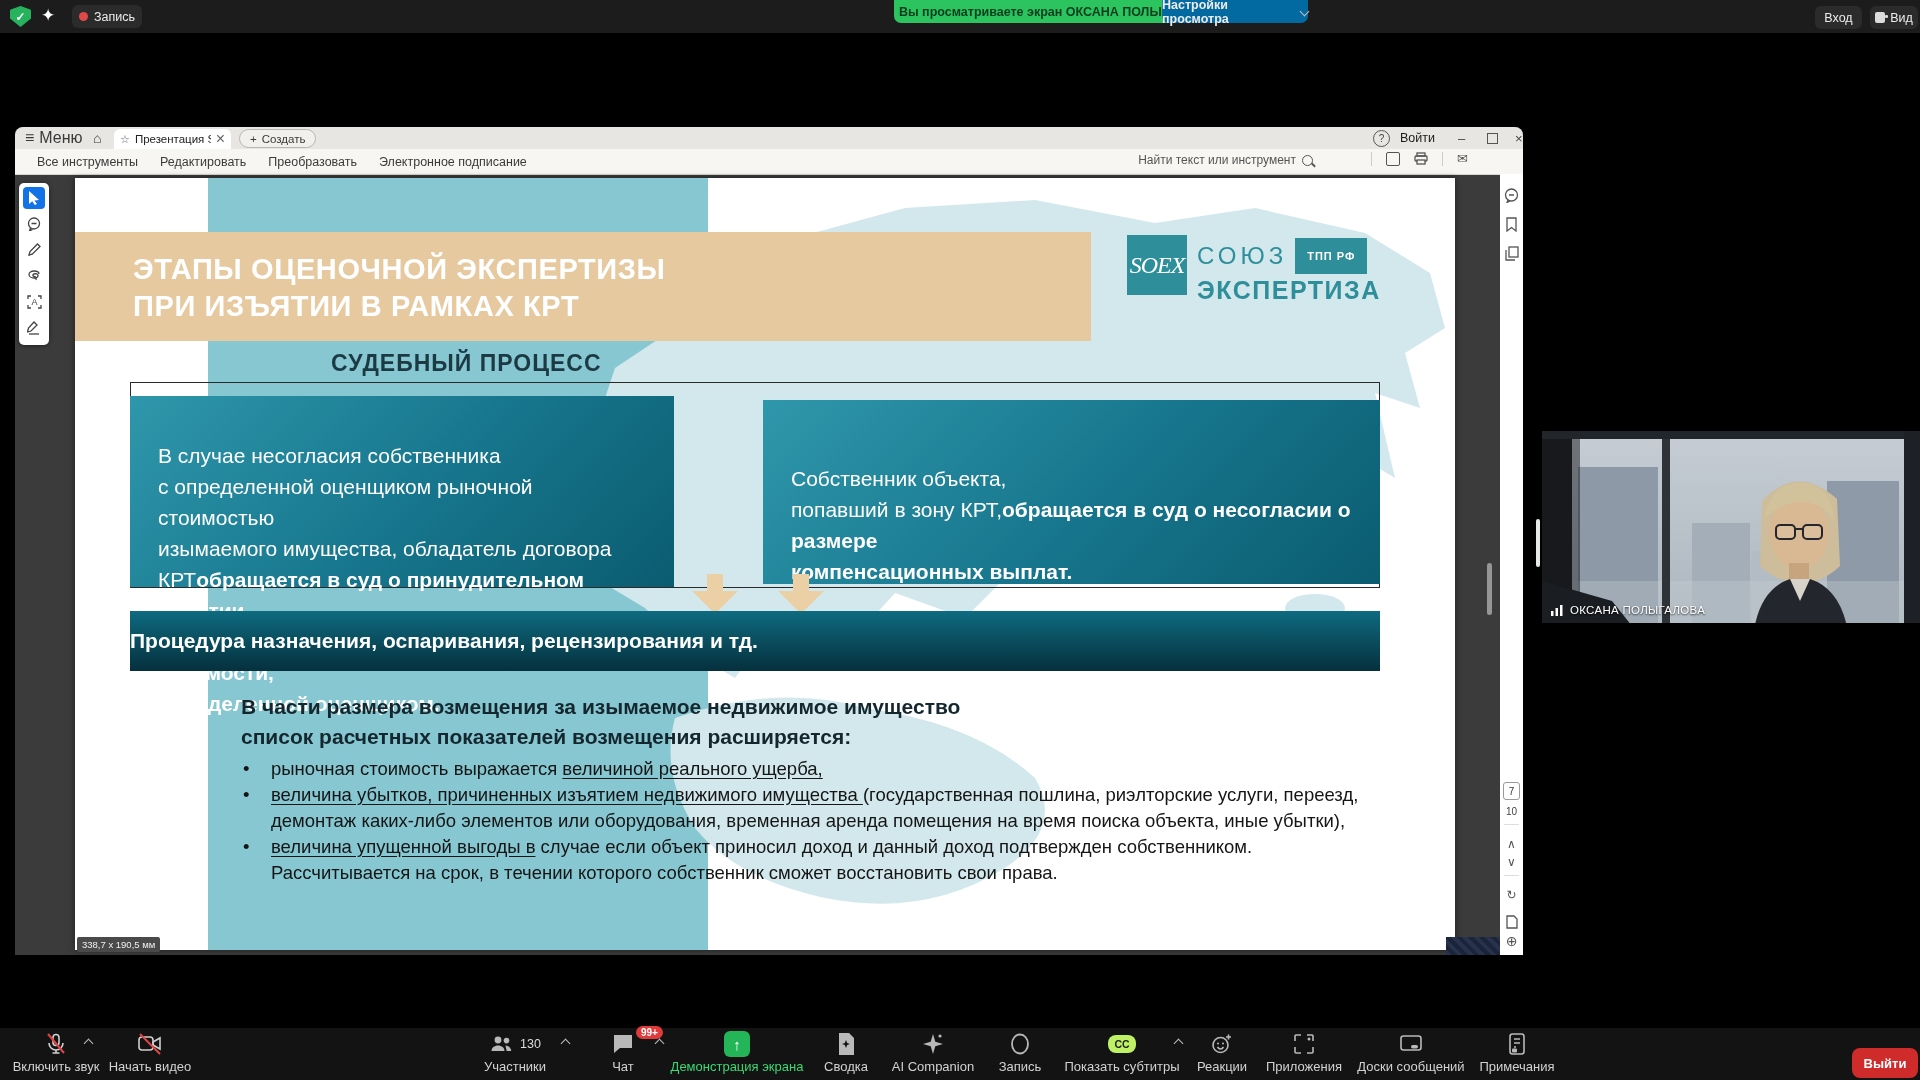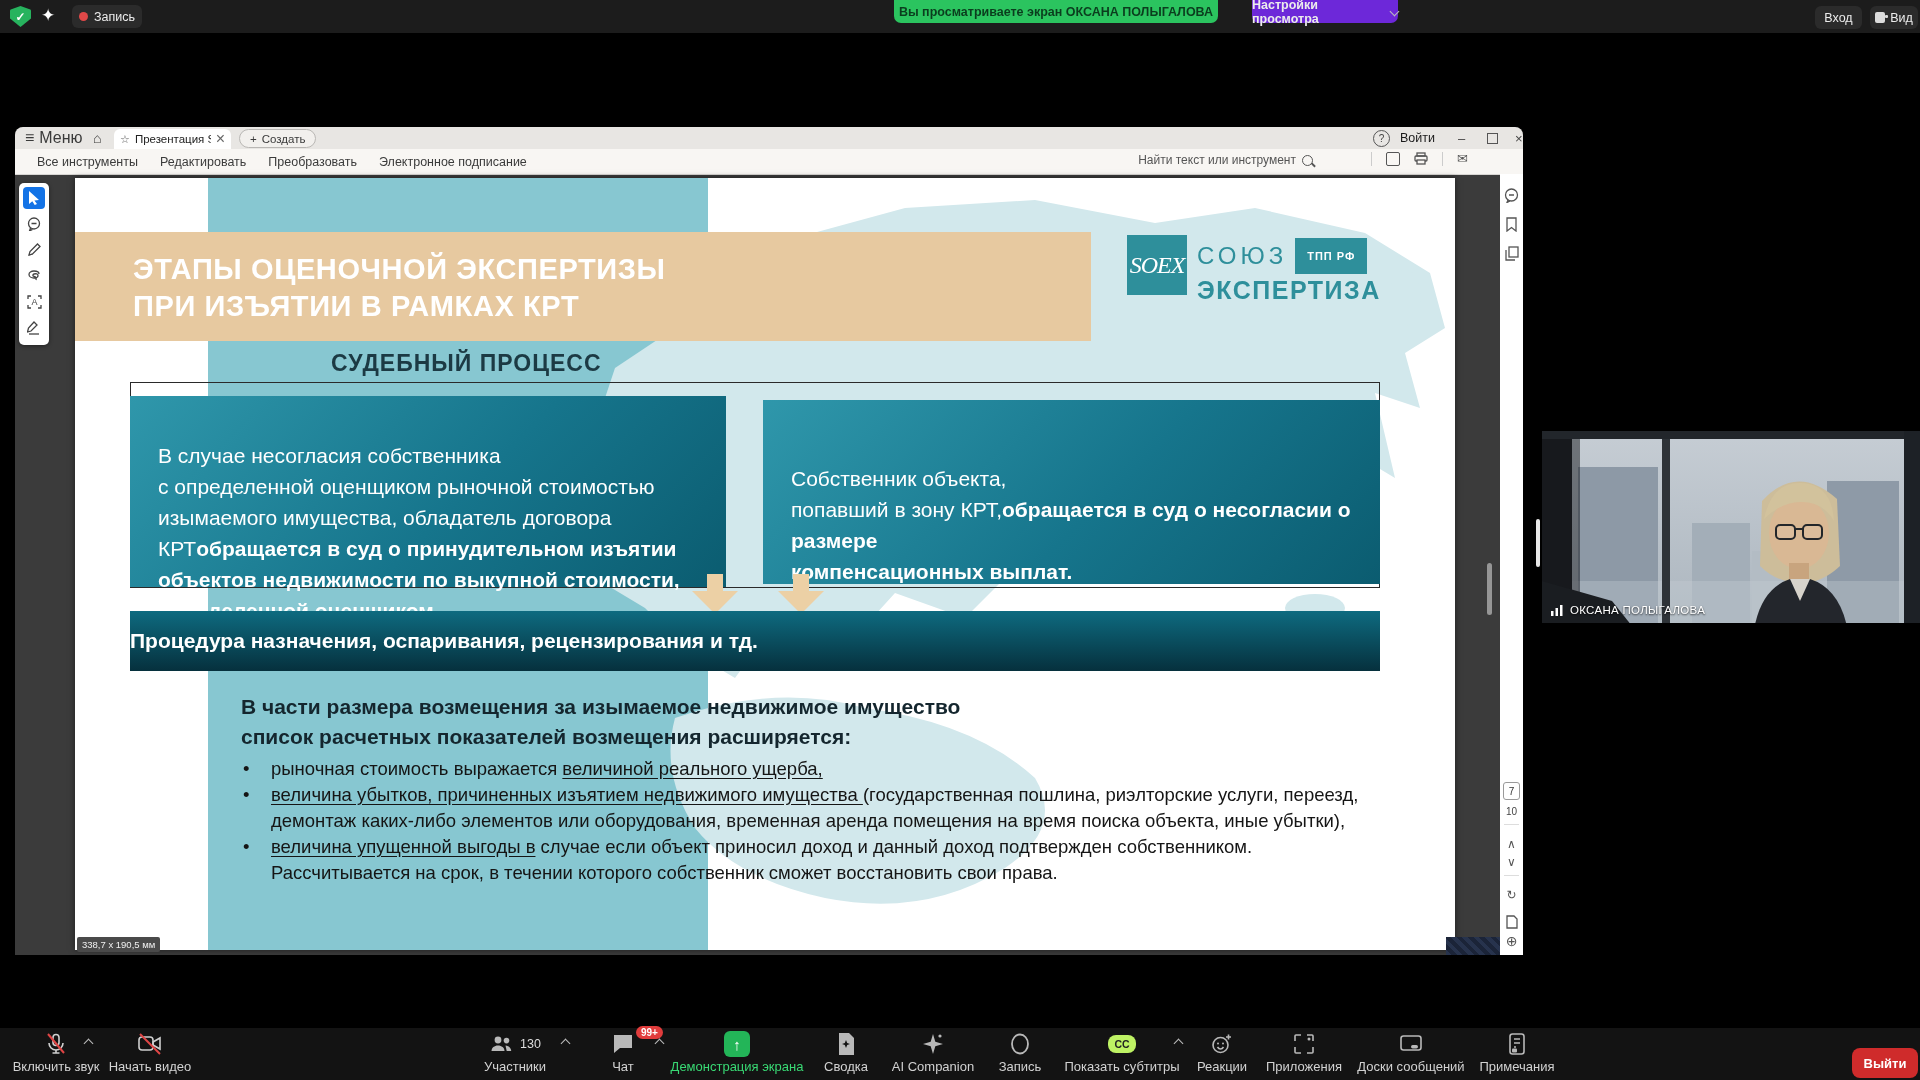--- a/index.html
+++ b/index.html
@@ -10,21 +10,21 @@
   
   #topbar{left:0;top:0;width:1920px;height:33px;background:#1c1c1c;}
   .tb-pill{background:#2b2b2b;border-radius:6px;color:#ececec;font-size:12.5px;display:flex;align-items:center;justify-content:center;}
   #shield{left:10px;top:6px;width:21px;height:21px;background:#27b35e;border-radius:5px;
           clip-path:polygon(50% 0,100% 18%,100% 60%,50% 100%,0 60%,0 18%);color:#fff;font-size:12px;font-weight:bold;display:flex;align-items:center;justify-content:center;}
   #sparkle-top{left:41px;top:5px;color:#fff;font-size:17px;}
   #rec-pill{left:72px;top:5px;width:70px;height:23px;gap:6px;}
   .red-dot{width:9px;height:9px;border-radius:50%;background:#e04848;display:inline-block;}
   #banner{left:894px;top:0;width:324px;height:23px;background:#2bc45f;border-radius:0 0 7px 7px;
           color:#0b3d1e;font-size:12.5px;font-weight:bold;display:flex;align-items:center;justify-content:center;}
-  #viewsettings{left:1252px;top:0;width:146px;height:23px;font-weight:bold;gap:7px;border-radius:0 0 7px 7px;background:#6d28d9;}
+  #viewsettings{left:1162px;top:0;width:146px;height:23px;font-weight:bold;gap:7px;border-radius:0 0 7px 7px;background:#0369a1;}
   .chev{display:inline-block;width:6px;height:6px;border-right:1.5px solid #bdbdbd;border-bottom:1.5px solid #bdbdbd;transform:rotate(45deg);}
   .chev.up{transform:rotate(-135deg);}
   #btn-login-top{left:1815px;top:6px;width:47px;height:23px;}
   #btn-view-top{left:1870px;top:6px;width:48px;height:23px;gap:5px;}
   .view-ico{width:10px;height:11px;background:#dcdcdc;border-radius:2px;position:relative;}
   .view-ico:after{content:"";position:absolute;right:-3px;top:3px;width:3px;height:3px;background:#dcdcdc;border-radius:1px;}
 
   
   #acrobat{left:15px;top:127px;width:1508px;height:828px;border-radius:8px 8px 0 0;overflow:hidden;background:#3b3b3b;}
   #ac-tabbar{left:0;top:0;width:100%;height:22px;background:#e8e6e3;color:#3b3b3b;font-size:12px;}
@@ -75,21 +75,21 @@
   #logo{left:1052px;top:57px;height:60px;display:flex;gap:10px;}
   #logo-mark{width:60px;height:60px;background:#2e8f9b;color:#fff;display:flex;align-items:center;justify-content:center;
              font-family:"Liberation Serif",serif;font-style:italic;font-size:24px;letter-spacing:-1px;}
   #logo-line1{display:flex;align-items:center;gap:8px;margin-top:3px;}
   #logo-word1{color:#2e8f9b;font-size:24px;letter-spacing:4px;}
   #logo-badge{background:#2e8f9b;color:#fff;font-size:11px;font-weight:bold;padding:12px 12px;letter-spacing:1px;}
   #logo-word2{color:#2e8f9b;font-size:25px;font-weight:bold;letter-spacing:1.5px;margin-top:2px;}
   #section-title{left:256px;top:172px;font-size:23px;font-weight:600;color:#1c3a44;letter-spacing:1px;}
   #outerbox{left:55px;top:204px;width:1250px;height:206px;border:1px solid #2a2a2a;box-sizing:border-box;}
   .tealbox{background:linear-gradient(135deg,#2f97ab 0%,#16758c 55%,#0b5c70 100%);color:#fff;font-size:21px;line-height:31px;box-sizing:border-box;white-space:pre-line;}
-  #lbox{left:55px;top:218px;width:596px;height:191px;padding:13px 20px 0 28px;}
+  #lbox{left:55px;top:218px;width:544px;height:191px;padding:13px 20px 0 28px;}
   #rbox{left:688px;top:222px;width:617px;height:184px;padding:32px 20px 0 28px;}
   .tealbox b{font-weight:bold;}
   .tan-arrow{top:396px;width:46px;height:40px;}
   #procbar{left:55px;top:433px;width:1250px;height:60px;background:linear-gradient(180deg,#0e6b80,#06303d);color:#fff;font-weight:bold;font-size:21px;display:flex;align-items:center;}
   #intro{left:166px;top:514px;font-size:21px;font-weight:bold;color:#14262e;line-height:30px;white-space:pre-line;}
   #bullets{left:166px;top:578px;width:1150px;color:#151515;font-size:18.5px;line-height:26px;}
   #bullets .bl{position:relative;padding-left:30px;margin-bottom:0;}
   #bullets .bl:before{content:"•";position:absolute;left:2px;}
   #bullets u{text-decoration:underline;text-underline-offset:3px;}
 

